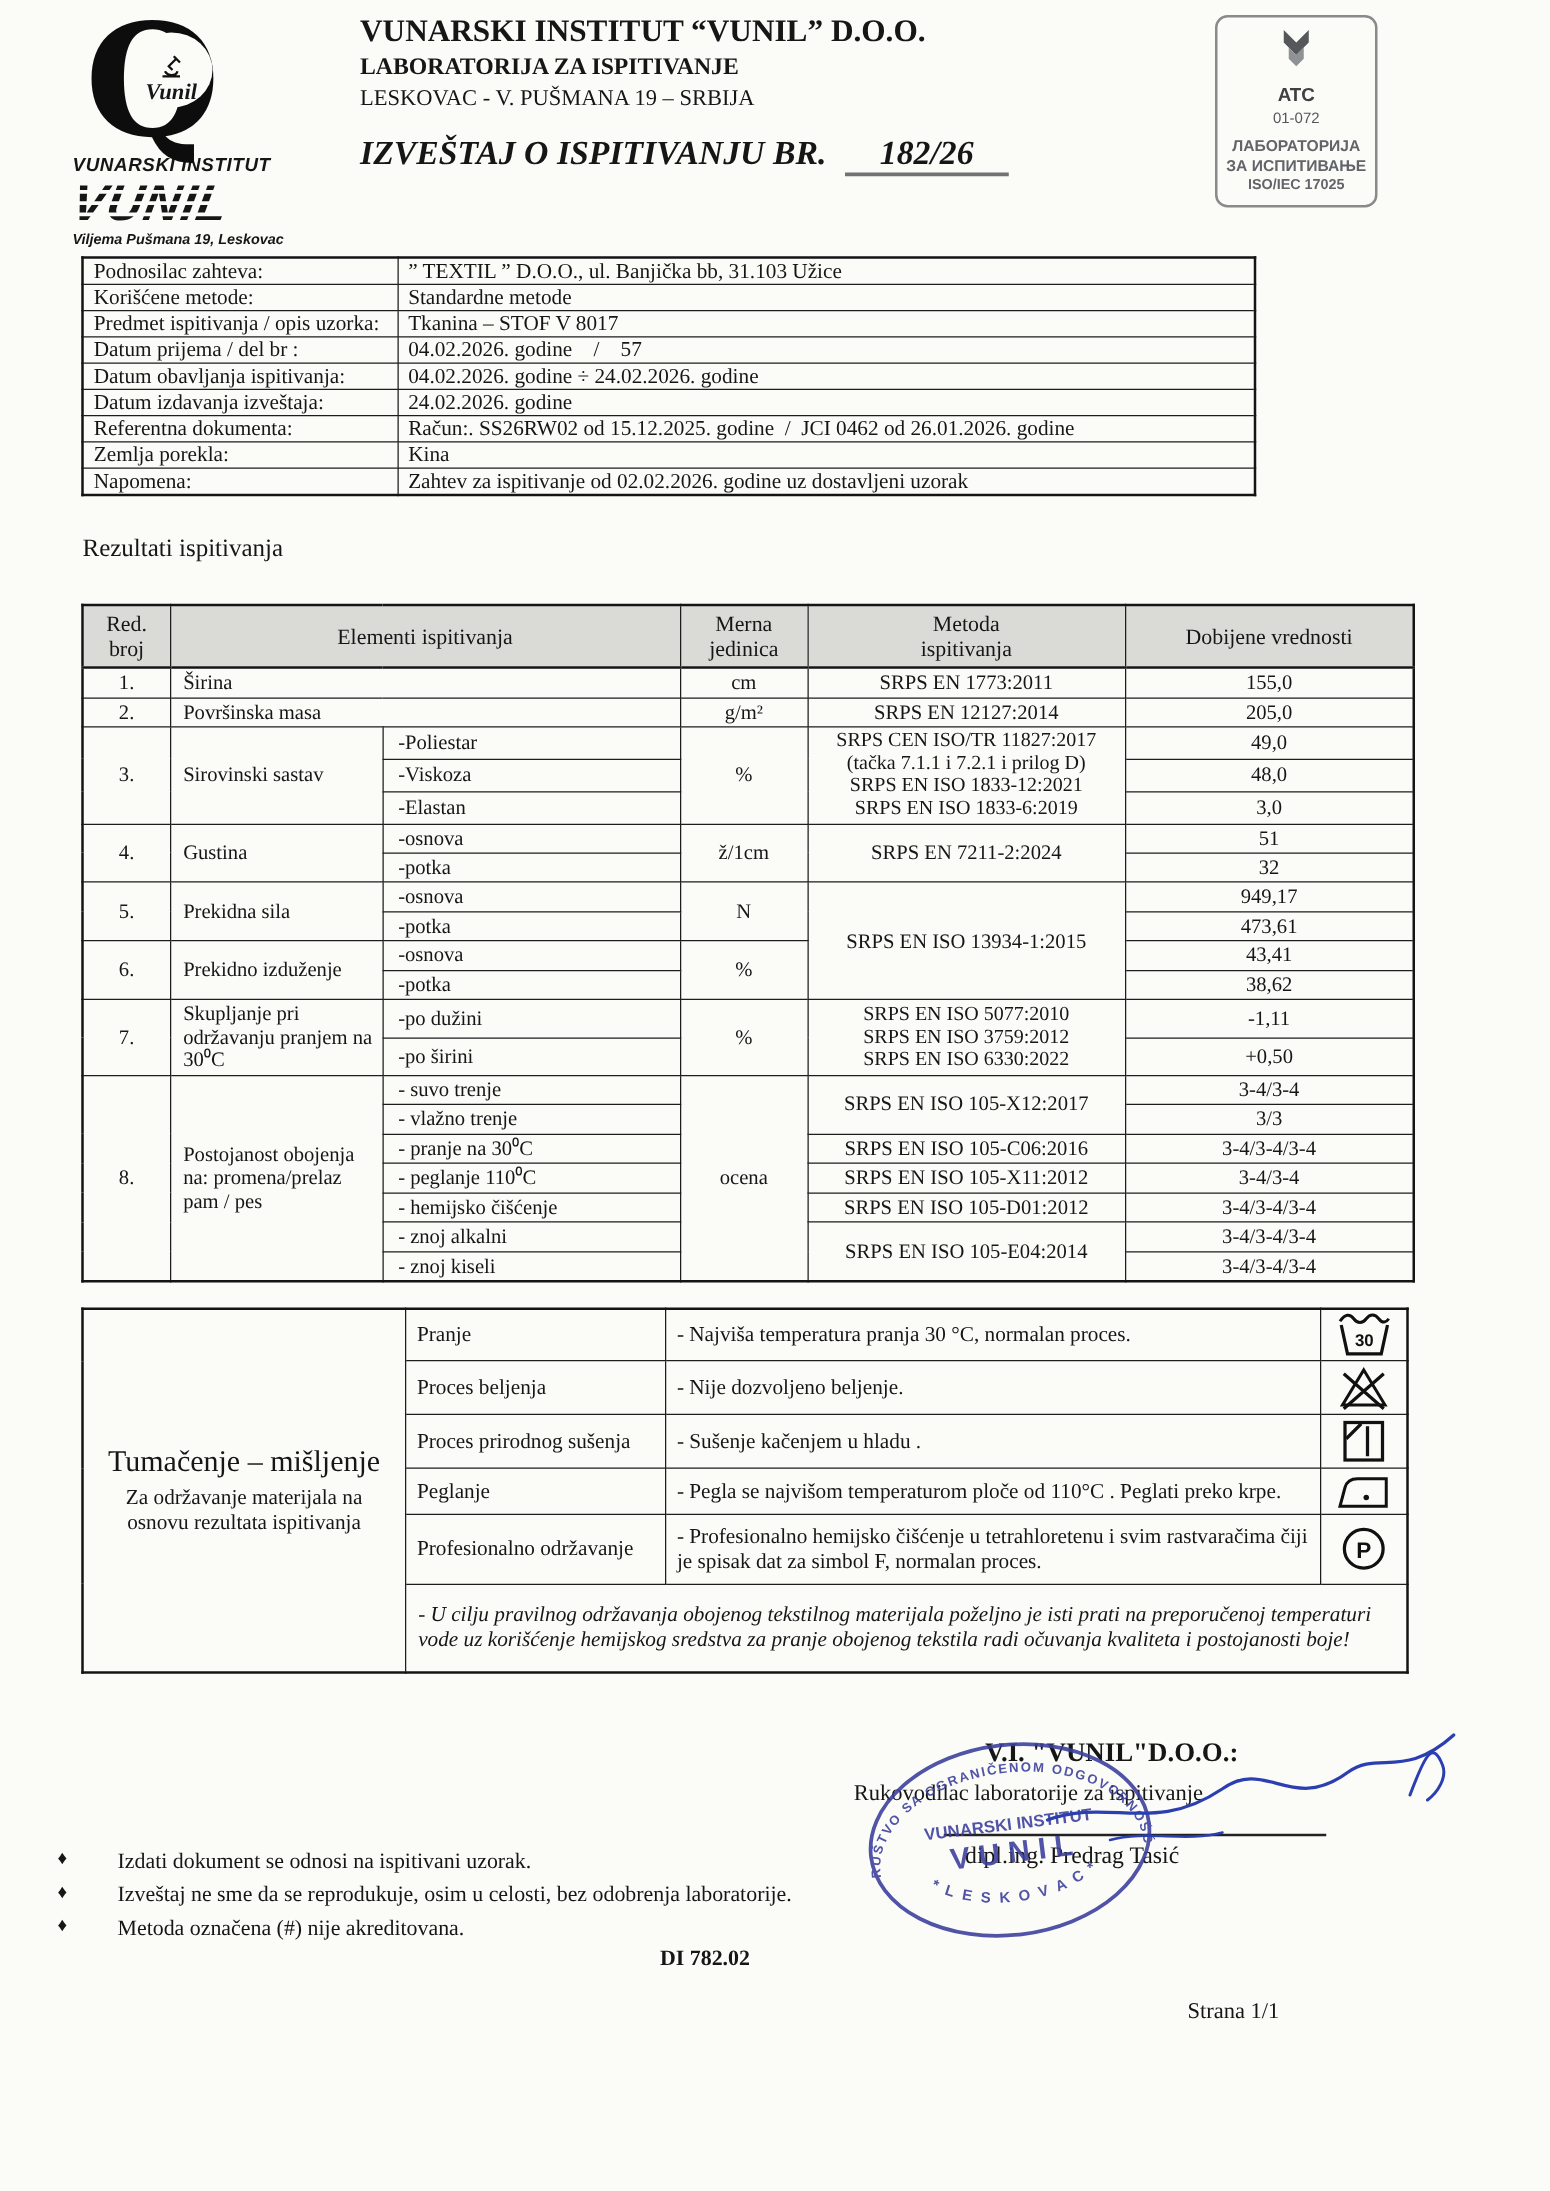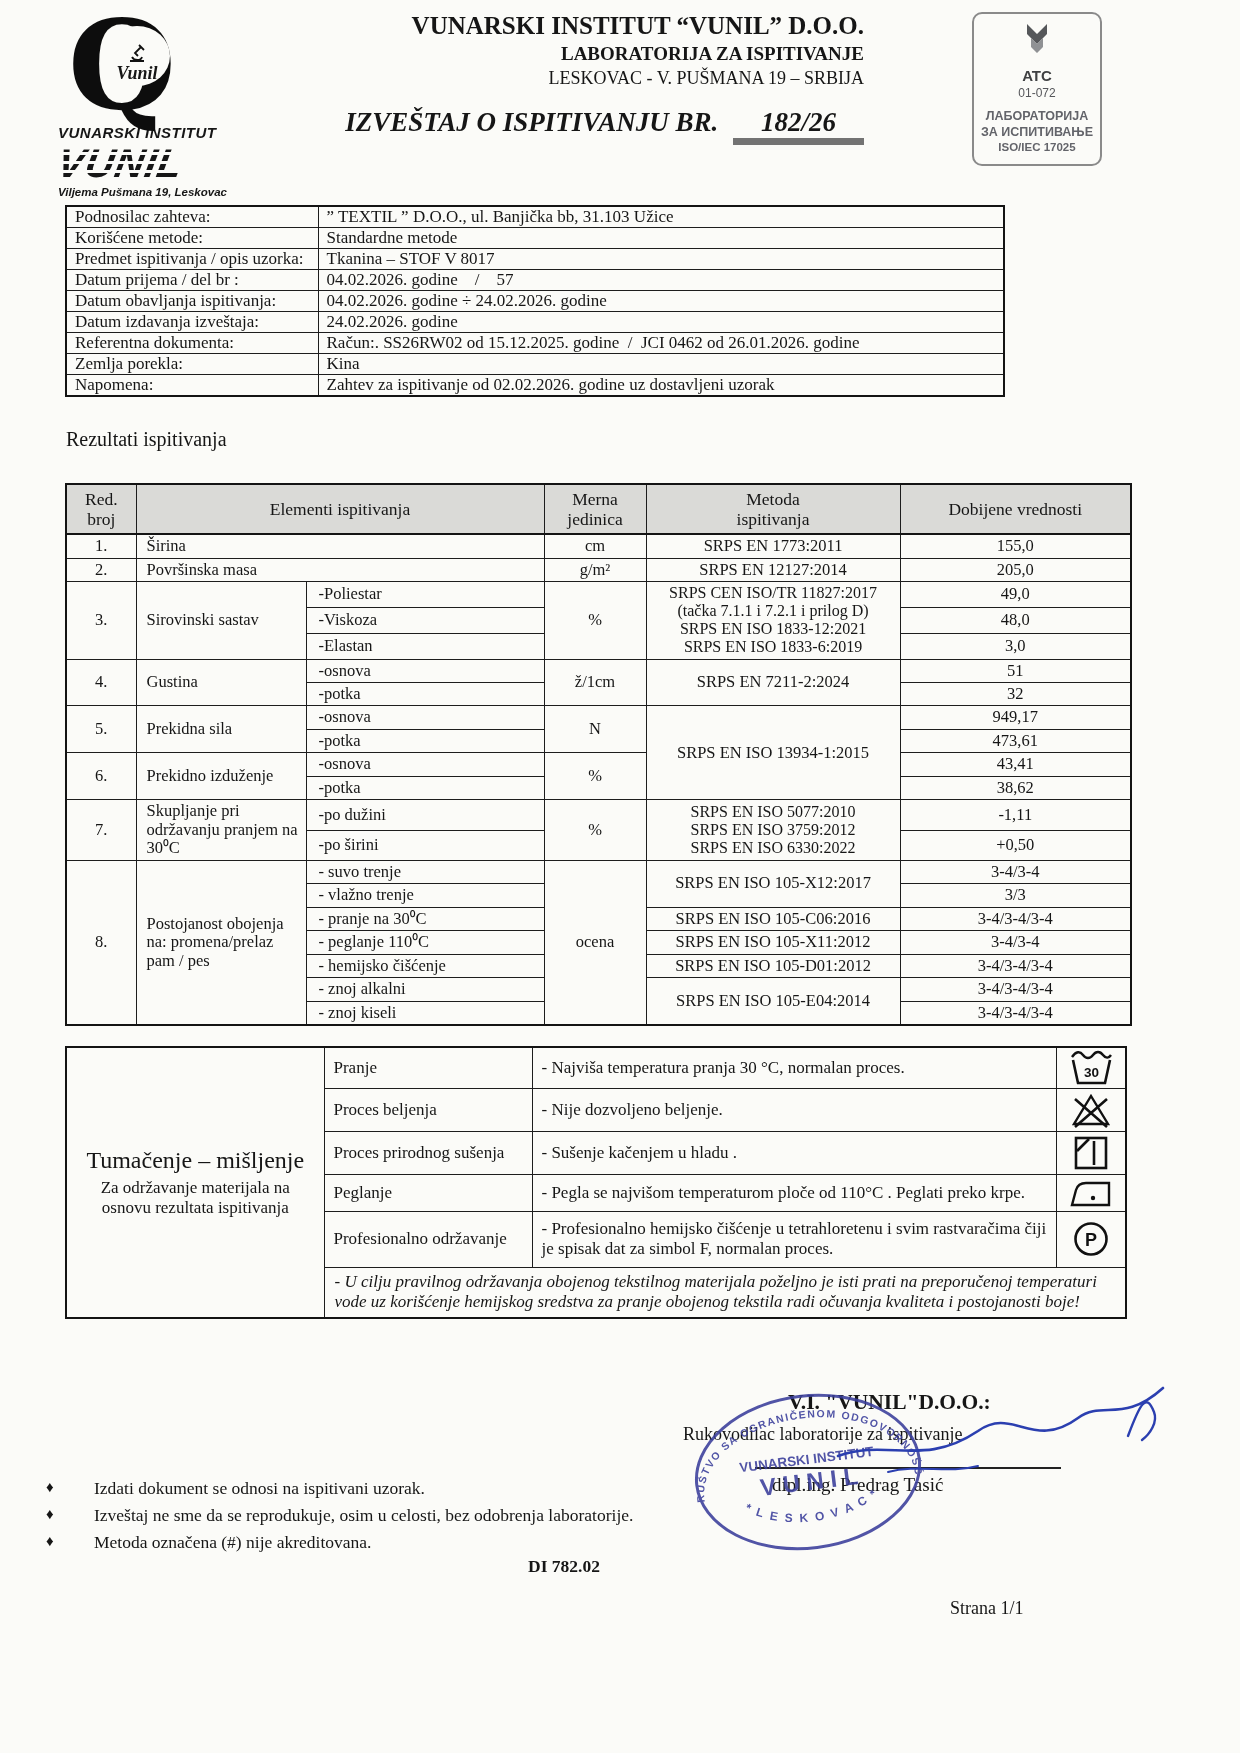--- a/index.html
+++ b/index.html
@@ -12,27 +12,27 @@
   .qglyph{font-family:"DejaVu Serif",serif;font-size:124px;line-height:1;font-weight:bold;color:#0d0d0d;}
   .qcounter{position:absolute;left:36px;top:22px;width:66px;height:60px;background:#fbfbf8;border-radius:50%;
             display:flex;flex-direction:column;align-items:center;justify-content:flex-end;padding-bottom:4px;box-sizing:border-box;}
   .vunil-script{font-family:"Liberation Serif",serif;font-style:italic;font-weight:bold;font-size:18px;line-height:1;}
   .inst-label{font-style:italic;font-weight:bold;font-size:15px;letter-spacing:.5px;margin-top:2px;}
   .brand-wrap{position:relative;width:185px;height:42px;margin-top:1px;}
   .brand{font-style:italic;font-weight:bold;font-size:40px;line-height:42px;letter-spacing:1px;transform:skewX(-10deg);display:inline-block;}
   .stripe{position:absolute;left:0;width:172px;height:2.6px;background:#fbfbf8;}
   .logo-addr{font-size:11.5px;font-weight:bold;font-style:italic;margin-top:2px;}
 
-  .hdr-center{position:absolute;left:288px;top:12px;width:576px;text-align:right;}
+  .hdr-center{position:absolute;left:288px;top:12px;width:576px;text-align:left;}
   .company{font-size:25px;font-weight:bold;}
   .lab{font-size:19px;font-weight:bold;margin-top:3px;}
   .addr{font-size:18px;margin-top:3px;}
   .tel{font-size:18px;margin-top:2px;}
   .report{margin-top:18px;font-size:27px;font-weight:bold;font-style:italic;white-space:nowrap;}
-  .report .num{border-bottom:7px solid #737373;padding:0 28px 1px 28px;margin-left:8px;}
+  .report .num{border-bottom:3px solid #737373;padding:0 28px 1px 28px;margin-left:8px;}
 
   .badge{position:absolute;left:972px;top:12px;width:130px;height:154px;border:2px solid #8a8a8a;border-radius:10px;
          text-align:center;font-family:"Liberation Sans",sans-serif;color:#555;box-sizing:border-box;padding-top:8px;}
   .badge .atc{font-weight:bold;font-size:15px;color:#3f4042;margin-top:1px;}
   .badge .code{font-size:12px;margin-top:2px;color:#55565a;}
   .badge .cyr{font-size:12.5px;font-weight:bold;margin-top:9px;line-height:1.25;color:#63646a;}
   .badge .iso{font-size:11.5px;font-weight:bold;color:#63646a;margin-top:1px;}
 
   
   table{border-collapse:collapse;table-layout:fixed;}
@@ -52,21 +52,21 @@
   .el{padding-left:10px !important;}
   .itm{padding-left:12px !important;}
   .mline{font-size:16px;text-align:center;line-height:1.13;}
   .hdr-narrow{max-width:105px;margin:0 auto;}
 
   .interp-table{position:absolute;left:65px;top:1046px;width:1060px;font-size:17px;border:2.6px solid #141414;}
   .interp-table td{padding:7px 9px;vertical-align:middle;line-height:1.2;}
   .interp-left{text-align:center;}
   .interp-left .t{font-weight:normal;font-size:24px;margin-bottom:3px;}
   .icon-cell{text-align:center;padding:2px !important;}
-  .interp-note{font-style:italic;line-height:1.3;padding:4px 10px !important;}
+  .interp-note{font-style:italic;line-height:1.3;padding:14px 10px !important;}
   .cicon{display:block;margin:0 auto;}
 
   
   .sig-company{position:absolute;left:788px;top:1390px;font-weight:bold;font-size:21.5px;}
   .sig-role{position:absolute;left:683px;top:1424px;font-size:18px;}
   .sig-line{position:absolute;left:755px;top:1467px;width:306px;border-top:2px solid #222;}
   .sig-name{position:absolute;left:772px;top:1474px;font-size:19px;}
   .stamp-svg{position:absolute;left:688px;top:1386px;transform:rotate(-7deg);opacity:.88;}
   .sign-svg{position:absolute;left:828px;top:1376px;}
 

